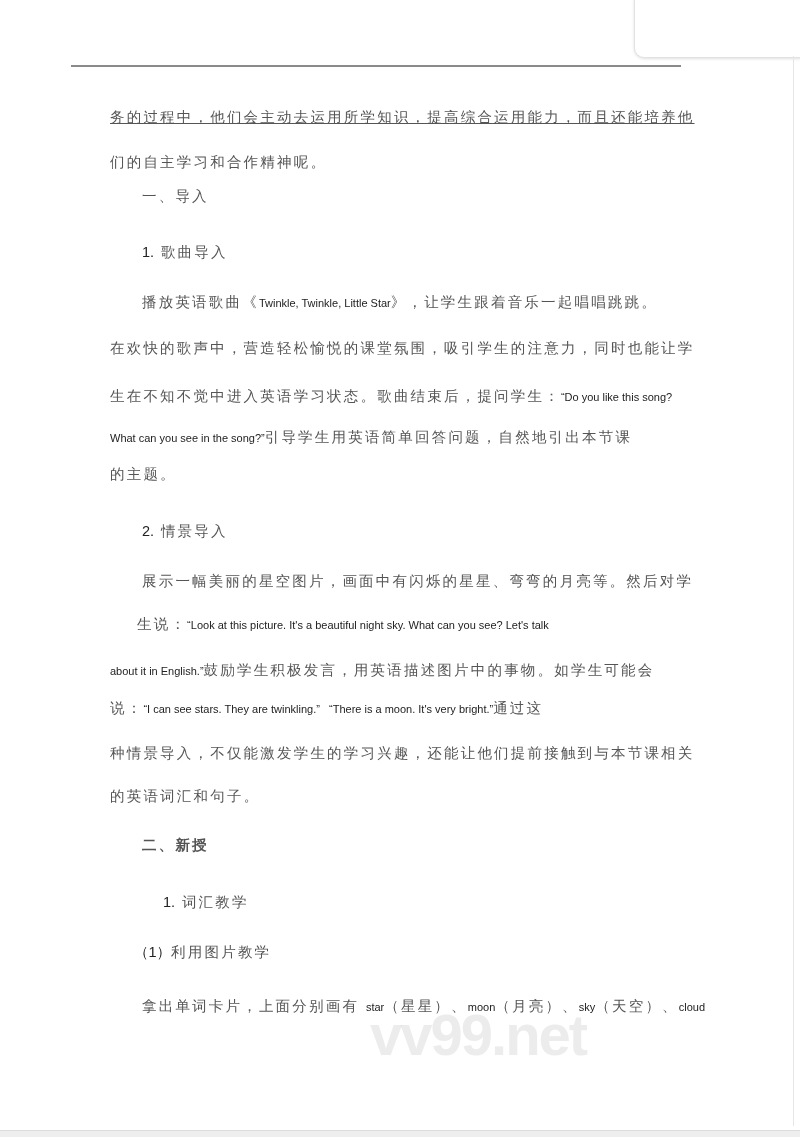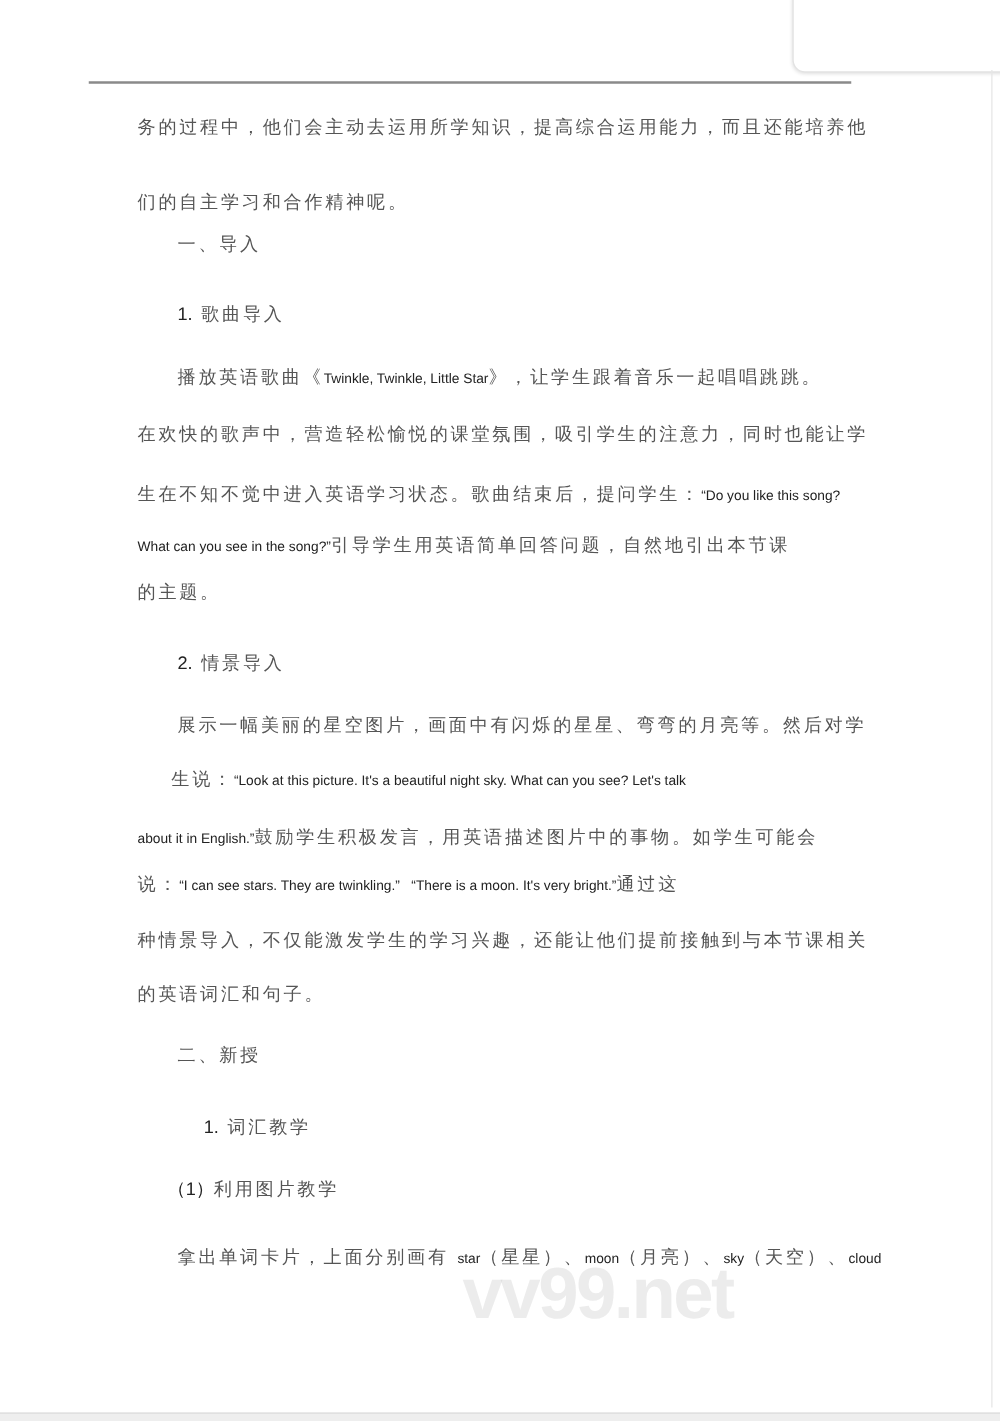--- a/index.html
+++ b/index.html
@@ -41,21 +41,21 @@
     background: #eeeeee; border-top: 1px solid #dcdcdc;
   }
 </style>
 </head>
 <body>
 
 <div class="corner-card"></div>
 <div class="right-edge"></div>
 <div class="rule" style="width:610px;"></div>
 
-<div class="line" style="top:92px;"><span>务的过程中，他们会主动去运用所学知识，提高综合运用能力，而且还能培养他</span></div>
+<div class="line" style="top:107px;text-decoration:underline;"><span>务的过程中，他们会主动去运用所学知识，提高综合运用能力，而且还能培养他</span></div>
 <div class="line" style="top:152px;"><span>们的自主学习和合作精神呢。</span></div>
 
 <div class="line heading" style="top:186px;"><span>一、导入</span></div>
 
 <div class="line heading" style="top:242px;text-align:right;"><span class="num">1.</span> <span>歌曲导入</span></div>
 
 <div class="line indent" style="top:292px;"><span>播放英语歌曲《</span><span class="en">Twinkle, Twinkle, Little Star</span><span>》，让学生跟着音乐一起唱唱跳跳。</span></div>
 <div class="line" style="top:338px;"><span>在欢快的歌声中，营造轻松愉悦的课堂氛围，吸引学生的注意力，同时也能让学</span></div>
 <div class="line" style="top:386px;"><span>生在不知不觉中进入英语学习状态。歌曲结束后，提问学生：</span><span class="en">“Do you like this song?</span></div>
 <div class="line" style="top:427px;"><span class="en">What can you see in the song?”</span><span>引导学生用英语简单回答问题，自然地引出本节课</span></div>
@@ -63,21 +63,21 @@
 
 <div class="line heading" style="top:521px;"><span class="num">2.</span> <span>情景导入</span></div>
 
 <div class="line indent" style="top:571px;"><span>展示一幅美丽的星空图片，画面中有闪烁的星星、弯弯的月亮等。然后对学</span></div>
 <div class="line" style="top:614px;margin-left:27px;"><span>生说：</span><span class="en">“Look at this picture. It's a beautiful night sky. What can you see? Let's talk</span></div>
 <div class="line" style="top:660px;"><span class="en">about it in English.”</span><span>鼓励学生积极发言，用英语描述图片中的事物。如学生可能会</span></div>
 <div class="line" style="top:698px;"><span>说：</span><span class="en" style="white-space:pre;">“I can see stars. They are twinkling.”   “There is a moon. It's very bright.”</span><span>通过这</span></div>
 <div class="line" style="top:743px;"><span>种情景导入，不仅能激发学生的学习兴趣，还能让他们提前接触到与本节课相关</span></div>
 <div class="line" style="top:786px;"><span>的英语词汇和句子。</span></div>
 
-<div class="line heading" style="top:835px;"><span>二、新授</span></div>
+<div class="line heading" style="top:835px;font-weight:bold;"><span>二、新授</span></div>
 
 <div class="line heading" style="top:892px;margin-left:21px;"><span class="num">1.</span> <span>词汇教学</span></div>
 
 <div class="line" style="top:942px; left:134px;"><span class="num">（1）</span><span>利用图片教学</span></div>
 
 <div class="line indent" style="top:996px;"><span>拿出单词卡片，上面分别画有 </span><span class="en">star</span><span>（星星）、</span><span class="en">moon</span><span>（月亮）、</span><span class="en">sky</span><span>（天空）、</span><span class="en">cloud</span></div>
 
 <div class="watermark">vv99.net</div>
 
 <div class="bottom-bar"></div>

